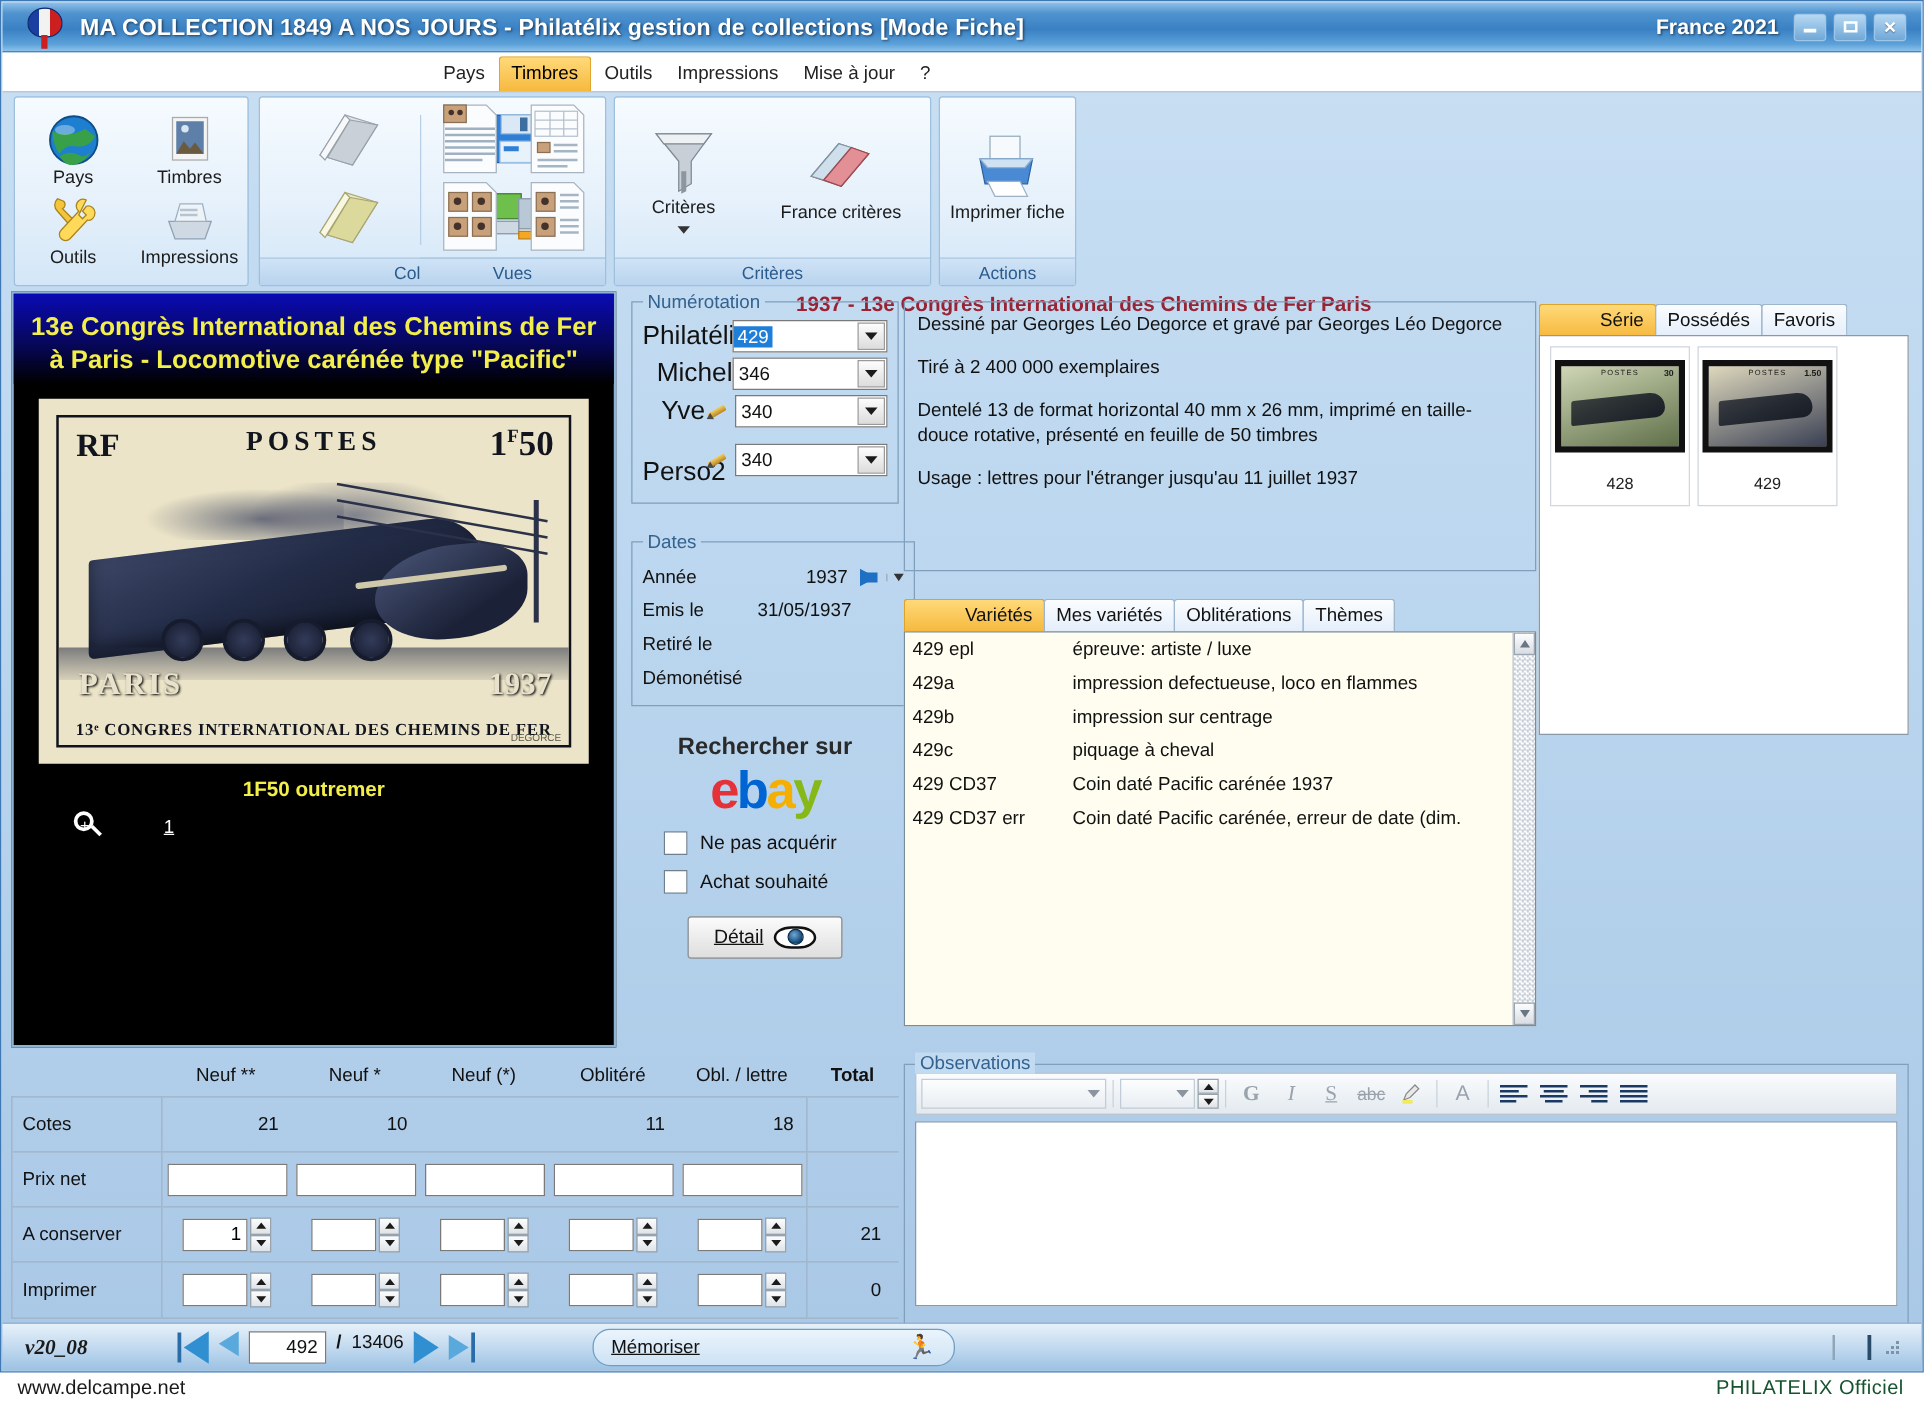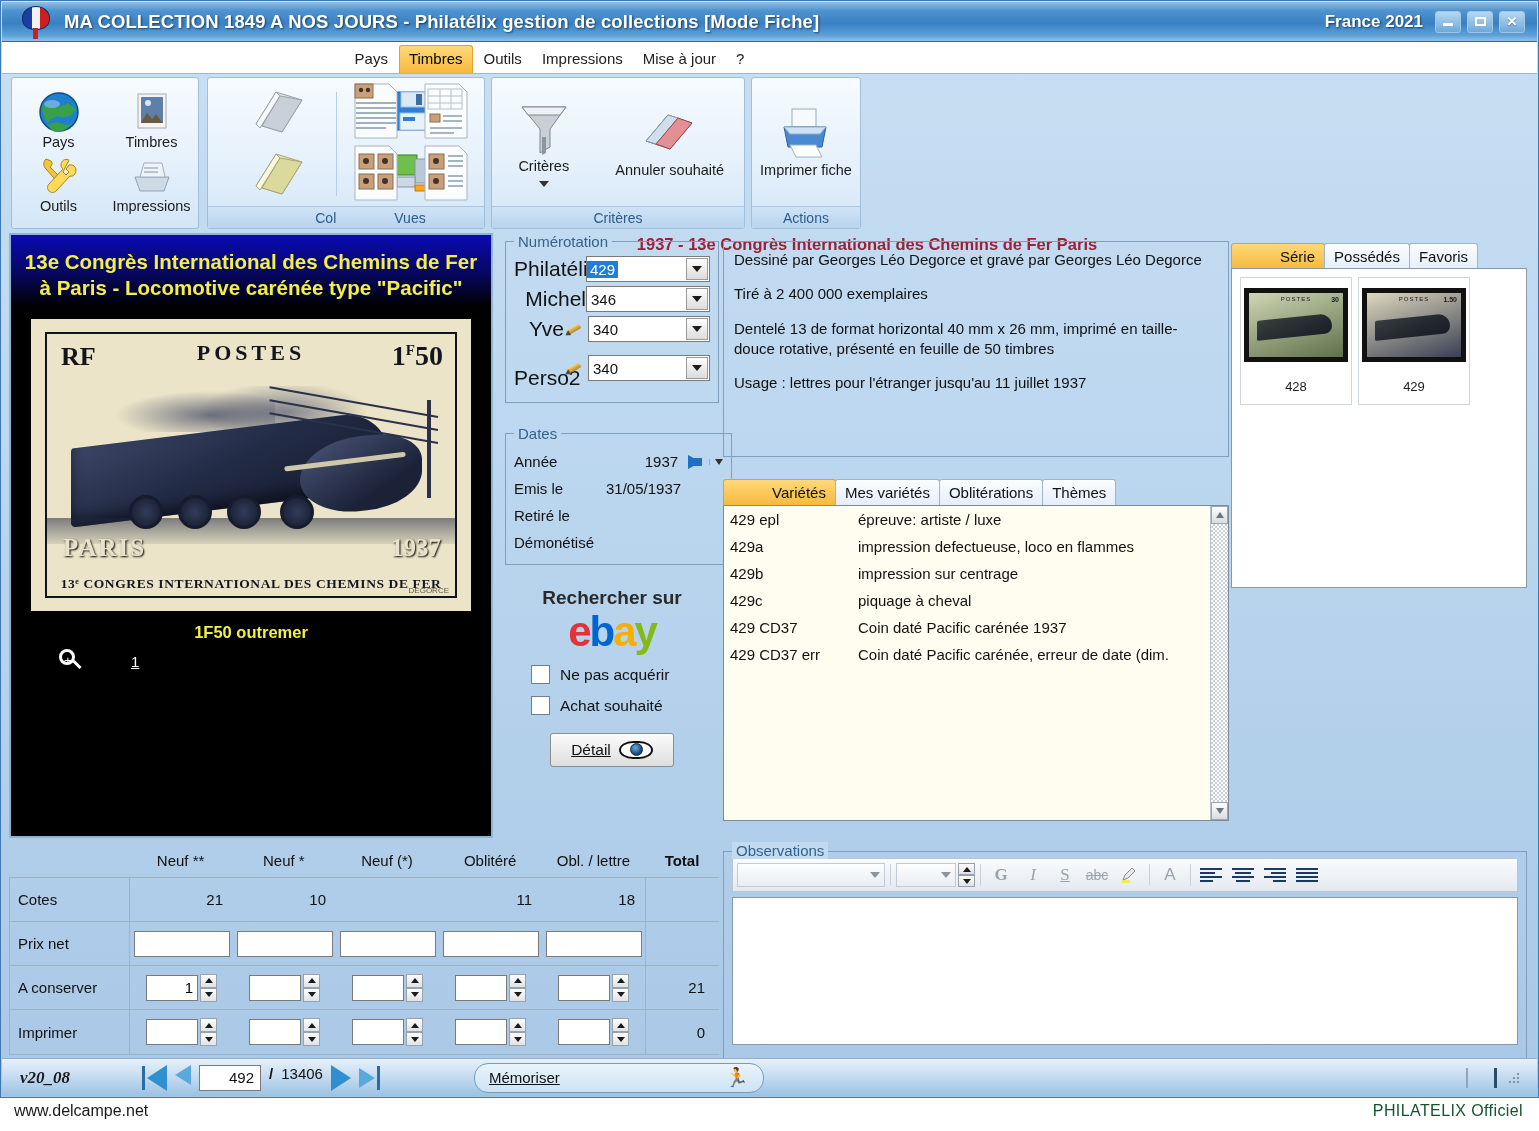--- a/index.html
+++ b/index.html
@@ -591,21 +591,21 @@
           <div class="rlabel">Critères</div>
           <div style="width:0;height:0;border-left:5px solid transparent;border-right:5px solid transparent;border-top:6px solid #333;margin-top:6px;"></div>
         </div>
         <div class="rcell">
           <svg class="ic" width="64" height="58" viewBox="0 0 64 58">
             <path d="M8 36 L30 10 L54 18 L32 44 Z" fill="#d9737b" stroke="#9b4a52"></path>
             <path d="M8 36 L30 10 L40 13 L18 39 Z" fill="#cfe0ec" stroke="#7f98ab"></path>
             <path d="M18 39 L40 13 L54 18 L32 44 Z" fill="#e38f96" stroke="#9b4a52"></path>
           </svg>
           <div class="rlabel">
-            <span>Annuler souhaité</span>
+            <span>France critères</span>
           </div>
         </div>
       </div>
       <div class="caption">Critères</div>
     </div>
 
     <div class="rgroup" style="left:744px; width:110px;">
       <div class="rgrid" style="align-items:center; justify-content:center;">
         <div class="rcell">
           <svg class="ic" width="60" height="58" viewBox="0 0 60 58">

